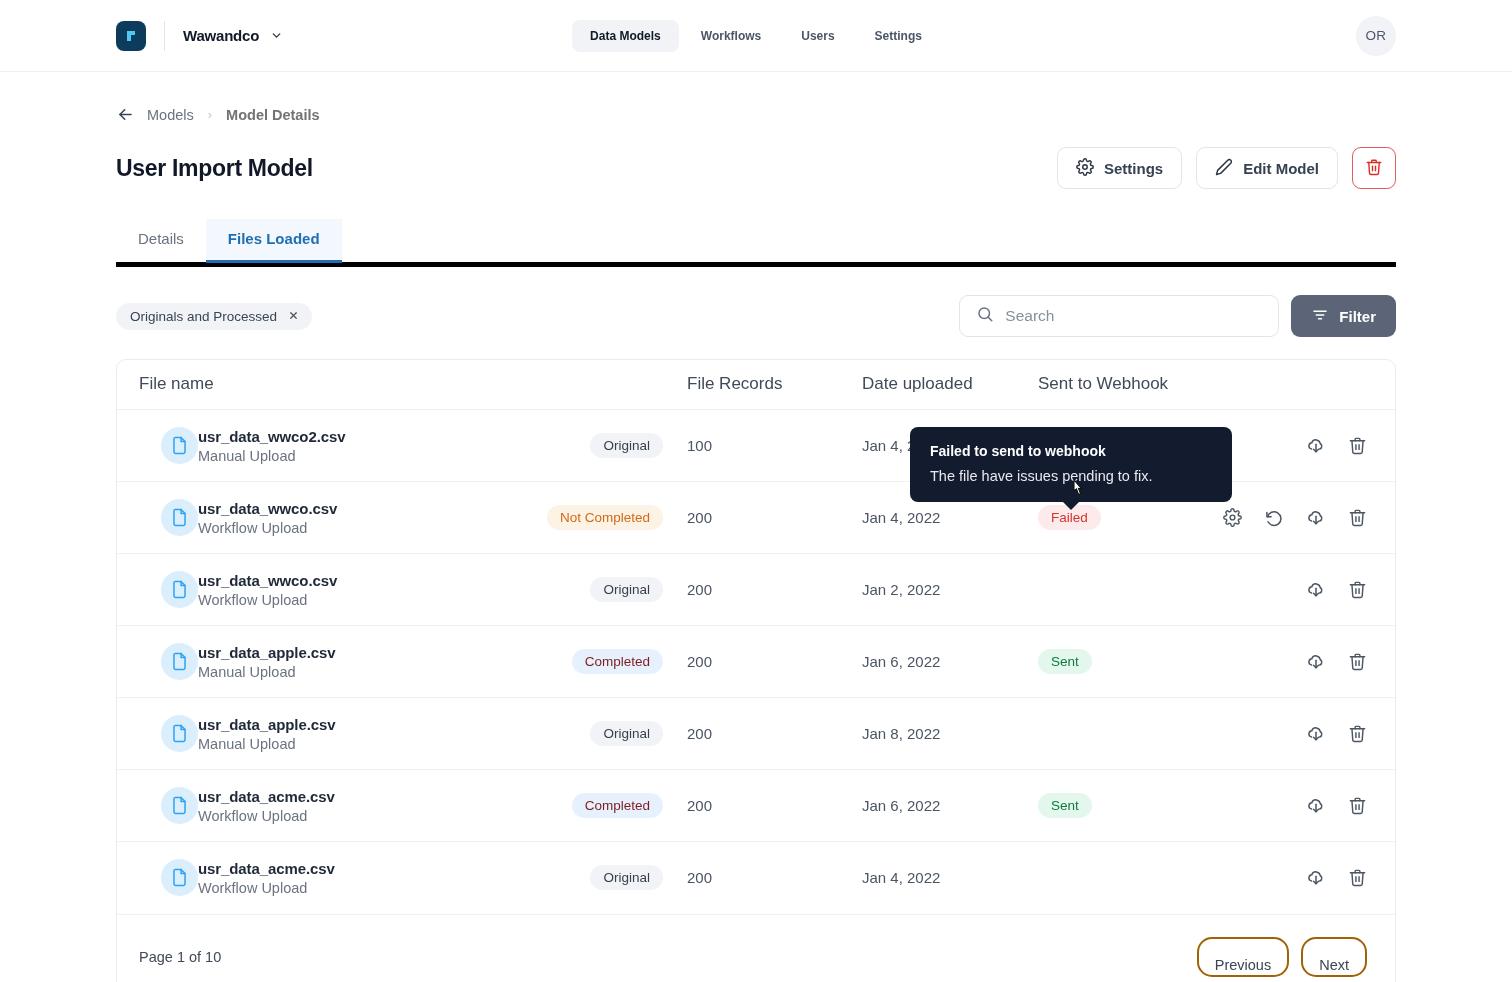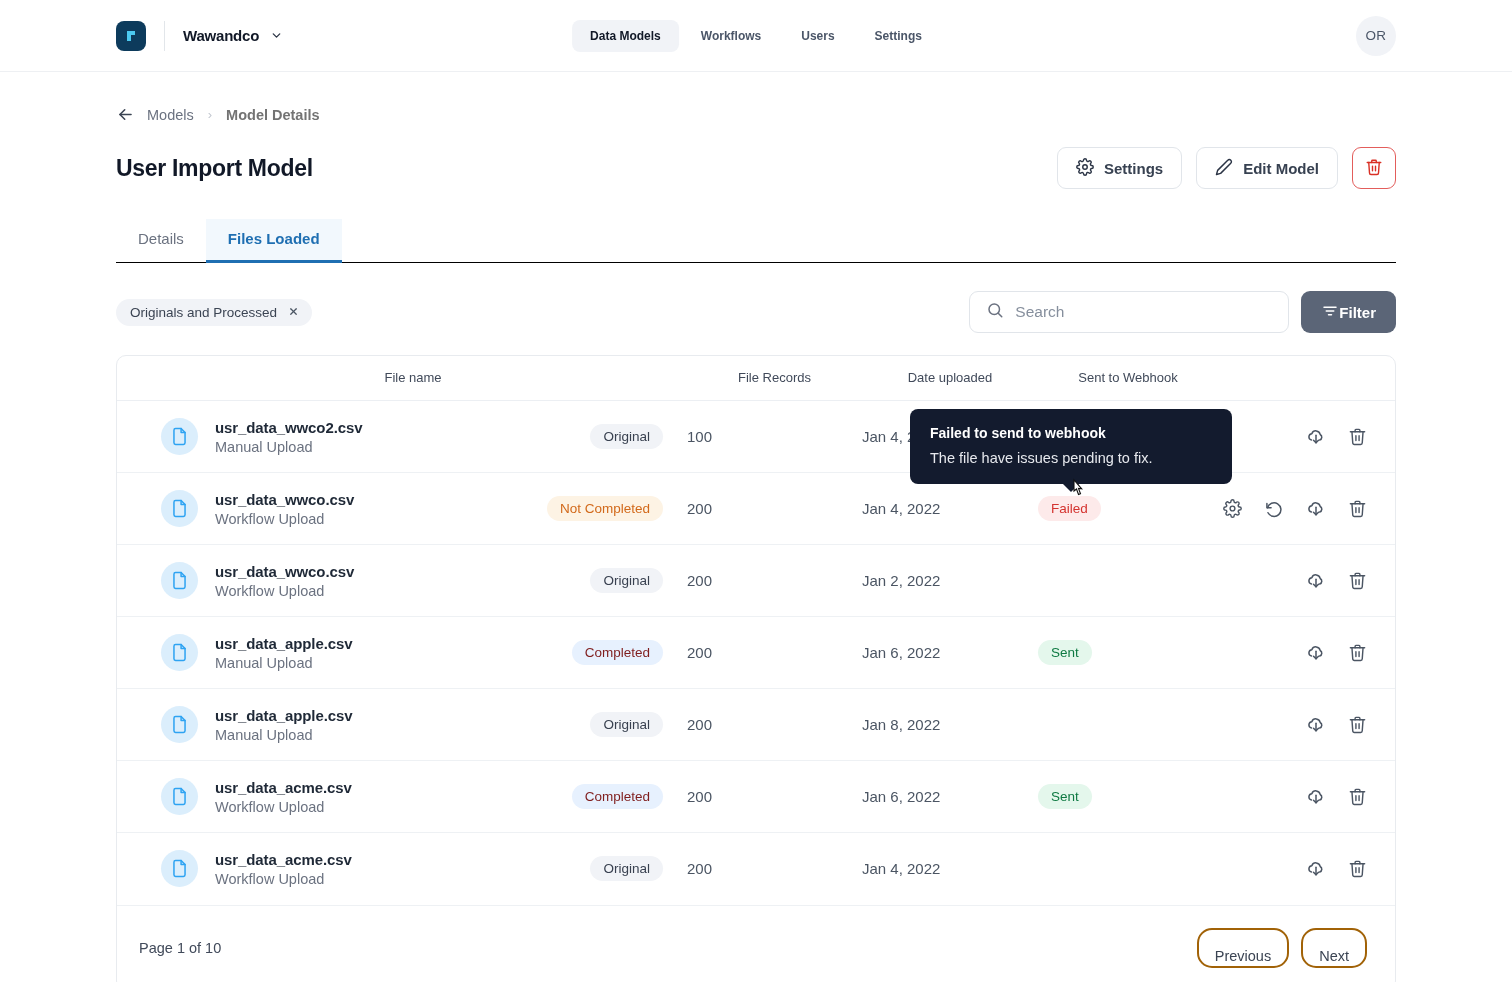--- a/index.html
+++ b/index.html
@@ -81,21 +81,21 @@
     font-family: "Liberation Sans", sans-serif;
   }
   .btn-danger {
     width: 44px; padding: 0; justify-content: center;
     border-color: #e35d5b;
   }
 
   
   .tabs {
     display: flex; align-items: flex-end; margin-top: 30px;
-    border-bottom: 1px solid #000000;
+    border-bottom: 5px solid #000000;
   }
   .tab {
     font-size: 15px; padding: 11px 22px 13px 22px;
     color: #6b7280; cursor: pointer; font-weight: normal;
     border-bottom: 3px solid transparent; margin-bottom: -1px;
   }
   .tab.active {
     color: #1f6fb2; font-weight: bold;
     background: #f2f8fd; border-bottom-color: #1f6fb2;
   }
@@ -119,52 +119,52 @@
     display: flex; align-items: center; gap: 11px; padding: 0 16px;
     background: #fff;
   }
   .search input {
     border: none; outline: none; font-size: 15.5px;
     color: #374151; width: 100%;
     font-family: "Liberation Sans", sans-serif; background: transparent;
   }
   .search input::placeholder { color: #868f9d; }
   .btn-filter {
-    display: flex; align-items: center; 
+    display: flex; align-items: center; gap: 10px;
     height: 42px; padding: 0 20px; border-radius: 9px;
     background: #5b6577; color: #fff; border: none;
     font-size: 15px; font-weight: bold; cursor: pointer;
     font-family: "Liberation Sans", sans-serif;
   }
 
   
   .card {
     margin-top: 22px;
     border: 1px solid #e8ebef; border-radius: 10px;
     background: #fff; overflow: visible; position: relative;
   }
   table { width: 100%; border-collapse: collapse; table-layout: fixed; }
   thead th {
-    text-align: center; font-size: 13px; font-weight: normal;
+    text-align: left; font-size: 17px; font-weight: normal;
     color: #414a5a; padding: 14px 0 15px 0;
     border-bottom: 1px solid #eceff3;
   }
   .col-name   { width: 570px; padding-left: 22px !important; }
   .col-rec    { width: 175px; }
   .col-date   { width: 176px; }
   .col-hook   { width: 180px; }
   .col-act    { width: auto; }
 
   tbody td {
     border-bottom: 1px solid #eef1f4; padding: 0; height: 72px;
     font-size: 15px; color: #4b5563; vertical-align: middle;
   }
   tbody tr:last-child td { border-bottom: none; }
 
-  .filecell { display: flex; align-items: center; gap: 17px; padding-left: 22px; }
+  .filecell { display: flex; align-items: center; padding-left: 22px; }
   .fileicon {
     width: 37px; height: 37px; border-radius: 50%;
     background: #dbeefc; display: flex; align-items: center; justify-content: center;
     flex: none;
   }
   .fname { font-size: 15px; color: #1f2937; font-weight: bold; letter-spacing: -0.1px; }
   .fsub  { font-size: 14.5px; color: #6b7280; margin-top: 3px; }
 
   .badge {
     display: inline-block; border-radius: 999px;
@@ -177,21 +177,21 @@
   .badge-failed    { background: #fdeaea; color: #d4332f; }
 
   .actions {
     display: flex; align-items: center; justify-content: flex-end;
     gap: 22px; padding-right: 28px;
   }
   .iconbtn { cursor: pointer; display: flex; align-items: center; line-height: 0; }
 
   
   .tooltip {
-    position: absolute; left: 793px; top: 53px;
+    position: absolute; left: 793px; top: 67px;
     width: 322px; background: #131b2e; color: #fff;
     border-radius: 8px; padding: 16px 20px 18px 20px; z-index: 30;
   }
   .tt-title { font-size: 14px; font-weight: bold; margin-bottom: 9px; }
   .tt-body  { font-size: 14.5px; color: #e7e9ee; }
   .tt-arrow {
     position: absolute; bottom: -8px; left: 50%; transform: translateX(-50%);
     width: 0; height: 0;
     border-left: 9px solid transparent; border-right: 9px solid transparent;
     border-top: 9px solid #131b2e;

